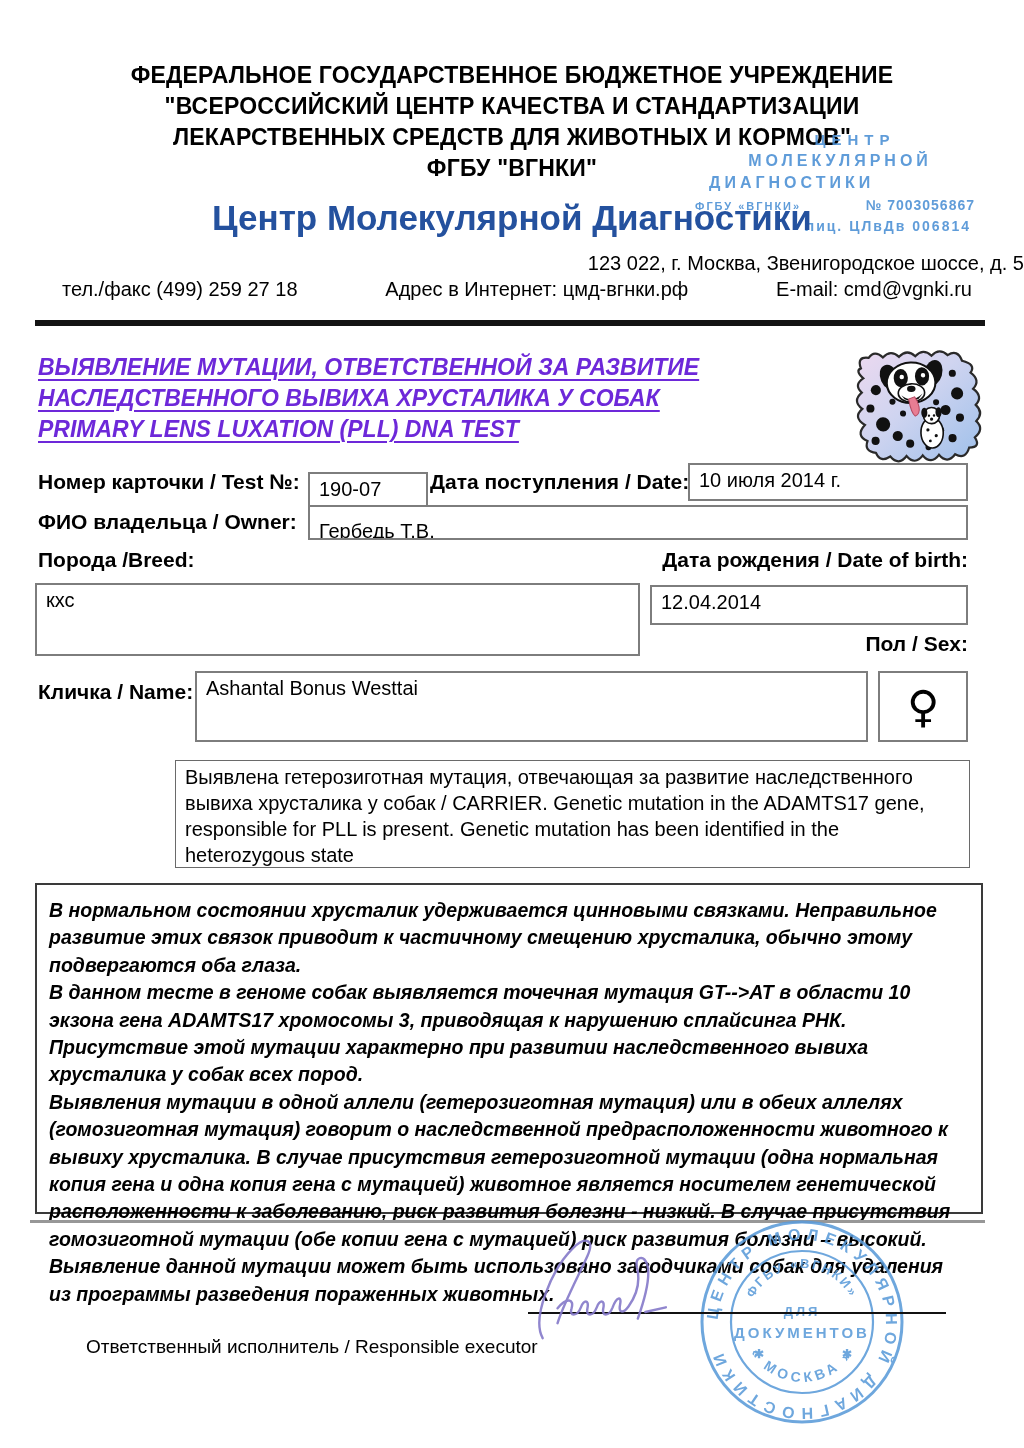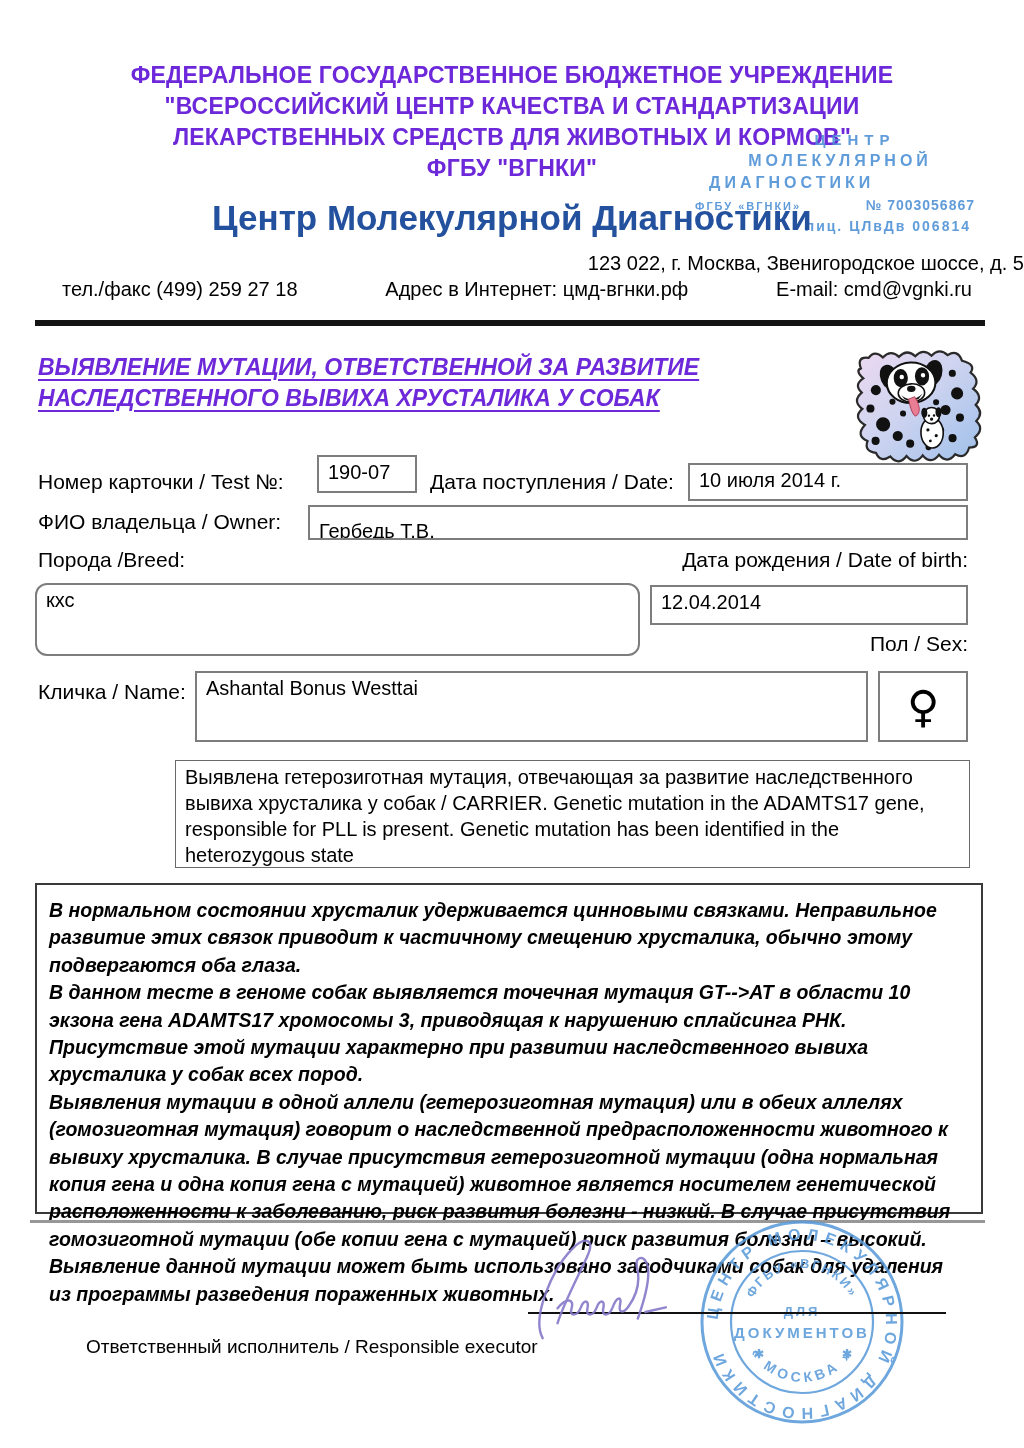--- a/index.html
+++ b/index.html
@@ -2,21 +2,21 @@
 <html><head>
 <meta charset="utf-8">
 <style>
   html,body{margin:0;padding:0;background:#ffffff;}
   .page{
     position:relative;width:1024px;height:1448px;margin:0 auto;background:#fff;
     font-family:"Liberation Sans",sans-serif;color:#000;overflow:hidden;
   }
   
   .org-header{position:absolute;top:60px;left:0;width:100%;text-align:center;
-    color:#6d28d9;font-weight:bold;font-size:23px;line-height:31px;letter-spacing:.2px;}
+    color:#000000;font-weight:bold;font-size:23px;line-height:31px;letter-spacing:.2px;}
   .center-name{position:absolute;top:198px;left:0;width:100%;text-align:center;
     color:#24519e;font-weight:bold;font-size:35px;}
   .address-line{position:absolute;top:252px;left:0;width:100%;text-align:right;font-size:20px;}
   .contacts-row{position:absolute;top:278px;left:62px;right:52px;display:flex;
     justify-content:space-between;font-size:20px;}
   .rule-thick{position:absolute;top:320px;left:35px;width:950px;height:6px;background:#141414;}
   
   .ink-stamp{position:absolute;top:132px;left:695px;width:280px;color:#4a8fd4;
     font-weight:bold;opacity:.88;line-height:1;}
   .ink-stamp .s1{font-size:15px;letter-spacing:6px;text-align:center;margin:0 0 6px 40px;}
@@ -25,21 +25,21 @@
   .ink-stamp .s4{display:flex;justify-content:space-between;align-items:flex-end;margin-bottom:7px;}
   .ink-stamp .s4a{font-size:11px;letter-spacing:2px;}
   .ink-stamp .s4b{font-size:14px;letter-spacing:1px;}
   .ink-stamp .s5{font-size:14px;letter-spacing:2px;text-align:right;margin-right:4px;}
   
   .test-title{position:absolute;top:352px;left:38px;color:#6d28d9;font-weight:bold;
     font-style:italic;font-size:23px;line-height:31px;}
   .test-title div{text-decoration:underline;text-decoration-thickness:2px;text-underline-offset:4px;width:fit-content;padding-right:10px;}
   .dog-art{position:absolute;top:344px;left:838px;width:152px;height:120px;}
   
-  .lbl{position:absolute;font-weight:normal;font-size:21px;white-space:nowrap;}
+  .lbl{position:absolute;font-weight:bold;font-size:21px;white-space:nowrap;}
   .box{position:absolute;border:2px solid #7d7d7d;background:#fff;box-sizing:border-box;
     font-size:20px;padding:4px 9px;overflow:hidden;}
   .sex-box{display:flex;align-items:flex-start;justify-content:center;}
   .sex-sign{font-family:"DejaVu Sans",sans-serif;font-size:44px;line-height:60px;font-weight:400;}
   .result-box{border:1px solid #6a6a6a;line-height:26px;padding:3px 9px;}
   
   .info-box{position:absolute;top:883px;left:35px;width:948px;height:331px;border:2px solid #3a3a3a;
     box-sizing:border-box;padding:12px 12px;font-size:19.5px;font-weight:bold;font-style:italic;line-height:27.4px;}
   .info-box p{margin:0;}
   .rule-gray{position:absolute;top:1220px;left:30px;width:955px;height:3px;background:#979797;}
@@ -79,20 +79,21 @@
     <span>тел./факс (499) 259 27 18</span>
     <span>Адрес в Интернет: цмд-вгнки.рф</span>
     <span>E-mail: cmd@vgnki.ru</span>
   </div>
 
   <div class="rule-thick"></div>
 
   <div class="test-title">
     <div>ВЫЯВЛЕНИЕ МУТАЦИИ, ОТВЕТСТВЕННОЙ ЗА РАЗВИТИЕ</div>
     <div>НАСЛЕДСТВЕННОГО ВЫВИХА ХРУСТАЛИКА У СОБАК</div>
+    <div>PRIMARY LENS LUXATION (PLL) DNA TEST</div>
   </div>
 
   <svg class="dog-art" viewBox="0 0 150 118">
     <defs>
       <linearGradient id="stampGrad" x1="0" y1="0" x2="1" y2="1">
         <stop offset="0%" stop-color="#ecd9f0"></stop>
         <stop offset="45%" stop-color="#cfd4f0"></stop>
         <stop offset="100%" stop-color="#9fc0ea"></stop>
       </linearGradient>
     </defs>
@@ -140,30 +141,30 @@
       <circle cx="89.5" cy="71" r="1.2" fill="#111"></circle>
         <circle cx="94.5" cy="71" r="1.2" fill="#111"></circle>
       <circle cx="92" cy="74.5" r="1.6" fill="#111"></circle>
       <circle cx="88" cy="85" r="1.6" fill="#111"></circle>
         <circle cx="96" cy="91" r="1.6" fill="#111"></circle>
         <circle cx="90" cy="96" r="1.4" fill="#111"></circle>
     </g>
   </svg>
 
   <div class="lbl" style="top:470px;left:38px;">Номер карточки / Test №:</div>
-  <div class="box" style="top:455px;left:308px;width:100px;height:38px;margin-left:9px;">190-07</div>
+  <div class="box" style="top:472px;left:308px;width:120px;height:38px;">190-07</div>
   <div class="lbl" style="top:470px;left:430px;">Дата поступления / Date:</div>
   <div class="box" style="top:463px;left:688px;width:280px;height:38px;">10 июля 2014 г.</div>
 
   <div class="lbl" style="top:510px;left:38px;">ФИО владельца / Owner:</div>
   <div class="box" style="top:505px;left:308px;width:660px;height:35px;padding-top:13px;">Гербедь Т.В.</div>
 
   <div class="lbl" style="top:548px;left:38px;">Порода  /Breed:</div>
   <div class="lbl" style="top:548px;right:56px;left:auto;">Дата рождения / Date of birth:</div>
-  <div class="box" style="top:583px;left:35px;width:605px;height:73px;border-radius:12px;">кхс</div>
+  <div class="box" style="top:583px;left:35px;width:605px;height:73px;">кхс</div>
   <div class="box" style="top:585px;left:650px;width:318px;height:40px;">12.04.2014</div>
   <div class="lbl" style="top:632px;right:56px;left:auto;">Пол / Sex:</div>
 
   <div class="lbl" style="top:680px;left:38px;">Кличка / Name:</div>
   <div class="box" style="top:671px;left:195px;width:673px;height:71px;">Ashantal Bonus Westtai</div>
   <div class="box sex-box" style="top:671px;left:878px;width:90px;height:71px;">
     <span class="sex-sign">♀</span>
   </div>
 
   <div class="box result-box" style="top:760px;left:175px;width:795px;height:108px;">Выявлена гетерозиготная мутация, отвечающая за развитие наследственного вывиха хрусталика у собак / CARRIER. Genetic mutation in the ADAMTS17 gene, responsible for PLL is present. Genetic mutation has been identified in the heterozygous state</div>

